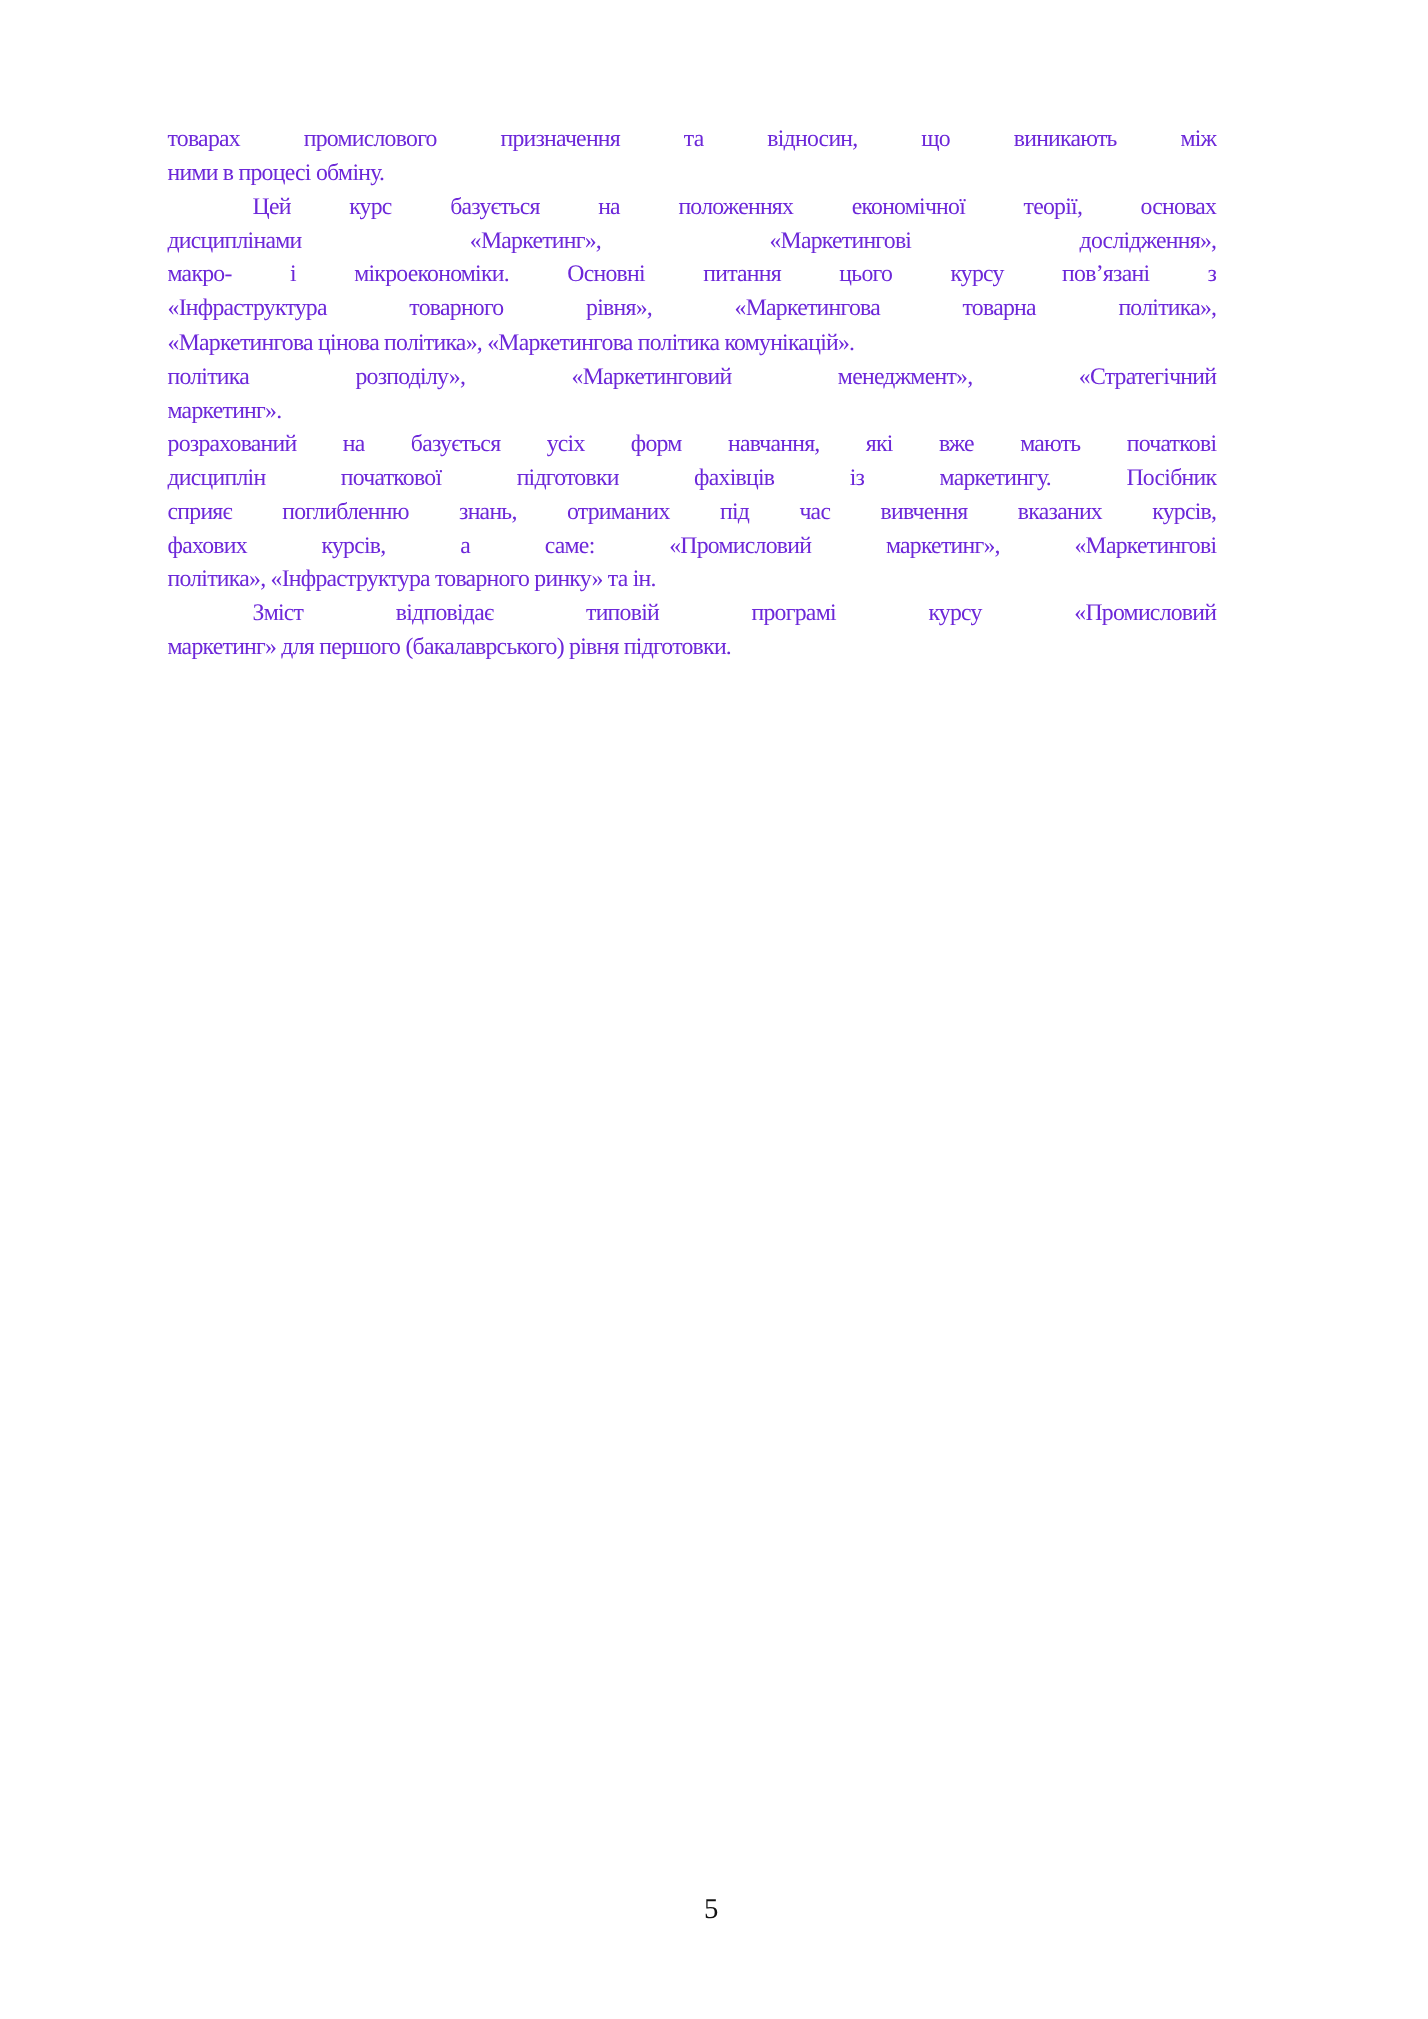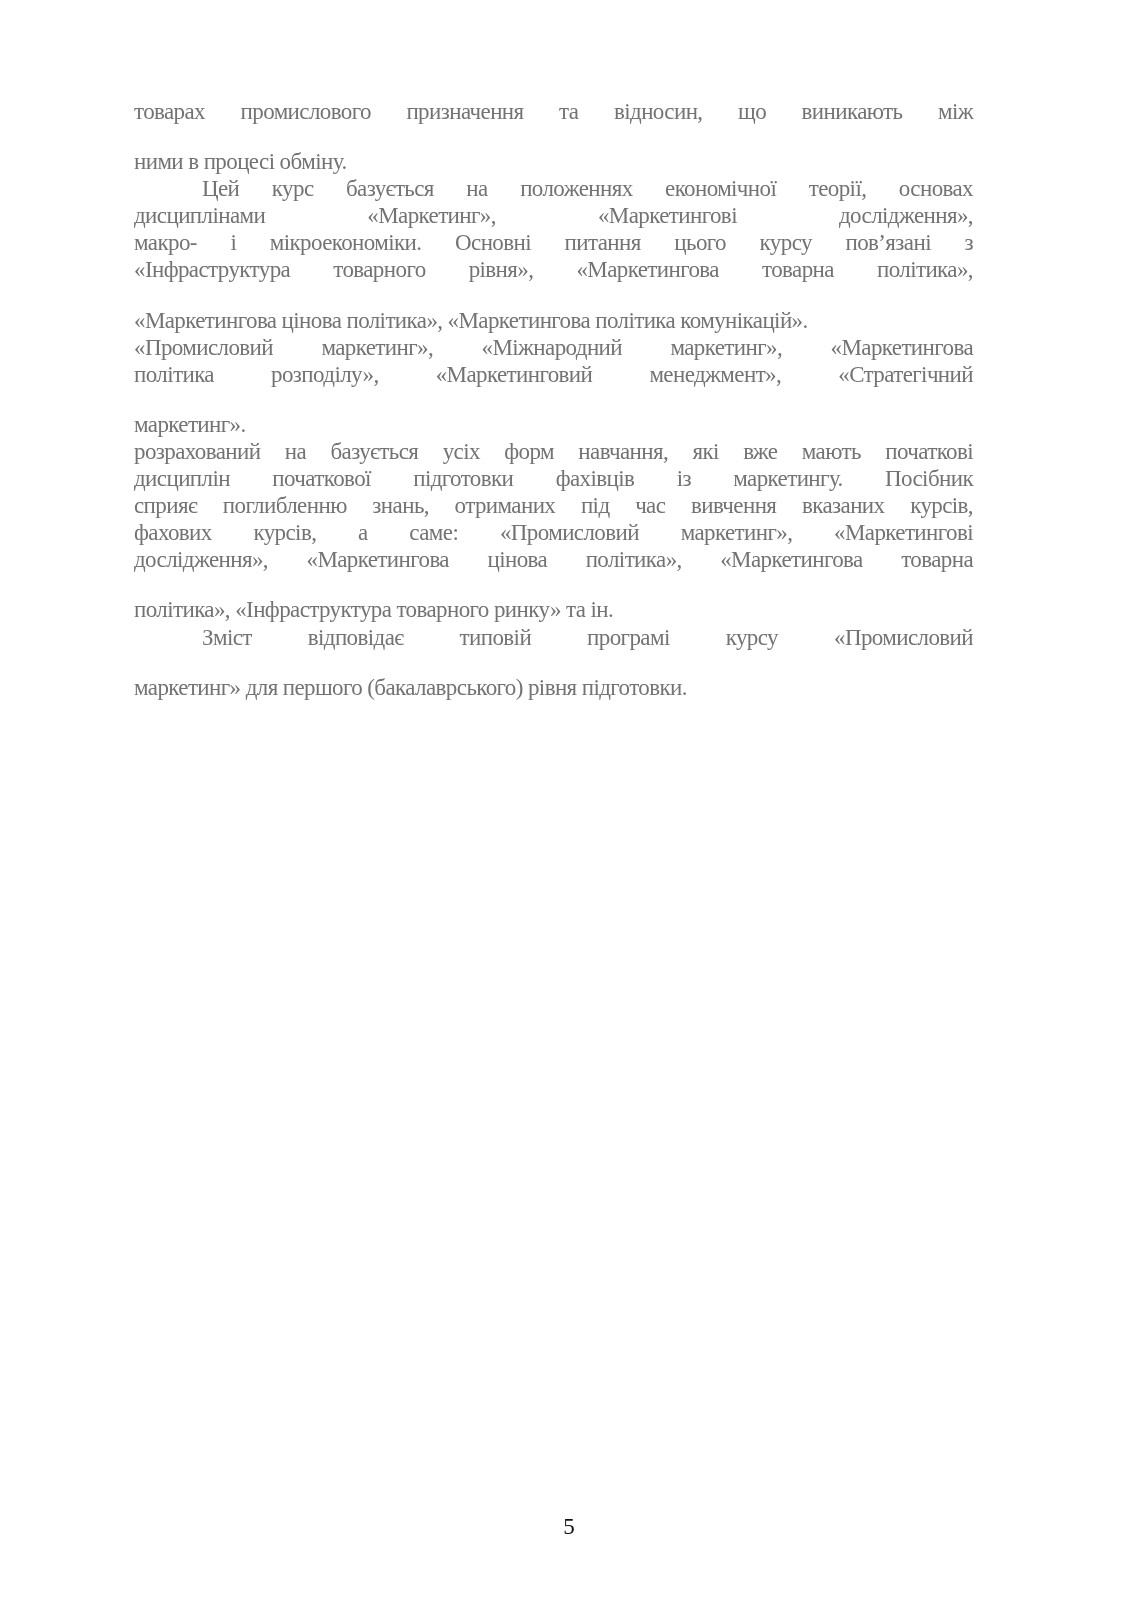--- a/index.html
+++ b/index.html
@@ -3,29 +3,29 @@
   <meta charset="utf-8">
   <style>
     html, body { margin: 0; padding: 0; background: #ffffff; }
     body { width: 1142px; height: 1615px; position: relative; overflow: hidden; }
     .page {
       position: absolute; left: 0; top: 0; width: 1142px; height: 1615px; background: #ffffff;
     }
     .text-block {
       position: absolute; left: 134px; top: 98px; width: 839px;
       font-family: "Liberation Serif", "DejaVu Serif", serif;
-      font-size: 23px; color: #737373;
+      font-size: 19px; color: #6d28d9;
       letter-spacing: -0.6px;
     }
     .line {
       height: 27.1px; line-height: 27.1px; white-space: nowrap;
       text-align: justify; text-align-last: justify;
       overflow: visible;
     }
-    .line.last { text-align-last: left; margin-top: 23px; }
+    .line.last { text-align-last: left; }
     .line.indent { padding-left: 68px; }
     .page-number {
       position: absolute; left: 0; width: 1142px; top: 1514px; text-align: center;
       font-family: "Liberation Serif", "DejaVu Serif", serif; font-size: 23px; color: #111111;
       padding-left: 0;
     }
     .page-number span { display: inline-block; margin-left: -4px; }
   </style>
 </head>
 <body>
@@ -40,31 +40,29 @@
 
     <div class="paragraph">
       <div class="line indent">Цей курс базується на положеннях економічної теорії, основах</div>
       <div class="line">дисциплінами «Маркетинг», «Маркетингові дослідження»,</div>
       <div class="line">макро- і мікроекономіки. Основні питання цього курсу пов’язані з</div>
       <div class="line">«Інфраструктура товарного рівня», «Маркетингова товарна політика»,</div>
       <div class="line last">«Маркетингова цінова політика», «Маркетингова політика комунікацій».</div>
     </div>
 
     <div class="paragraph">
-      <div class="line">«Промисловий маркетинг», «Міжнародний маркетинг», «Маркетингова</div>
       <div class="line">політика розподілу», «Маркетинговий менеджмент», «Стратегічний</div>
       <div class="line last">маркетинг».</div>
     </div>
 
     <div class="paragraph">
       <div class="line">розрахований на базується усіх форм навчання, які вже мають початкові</div>
       <div class="line">дисциплін початкової підготовки фахівців із маркетингу. Посібник</div>
       <div class="line">сприяє поглибленню знань, отриманих під час вивчення вказаних курсів,</div>
       <div class="line">фахових курсів, а саме: «Промисловий маркетинг», «Маркетингові</div>
-      <div class="line">дослідження», «Маркетингова цінова політика», «Маркетингова товарна</div>
       <div class="line last">політика», «Інфраструктура товарного ринку» та ін.</div>
     </div>
 
     <div class="paragraph">
       <div class="line indent">Зміст відповідає типовій програмі курсу «Промисловий</div>
       <div class="line last">маркетинг» для першого (бакалаврського) рівня підготовки.</div>
     </div>
 
   </div>
 

